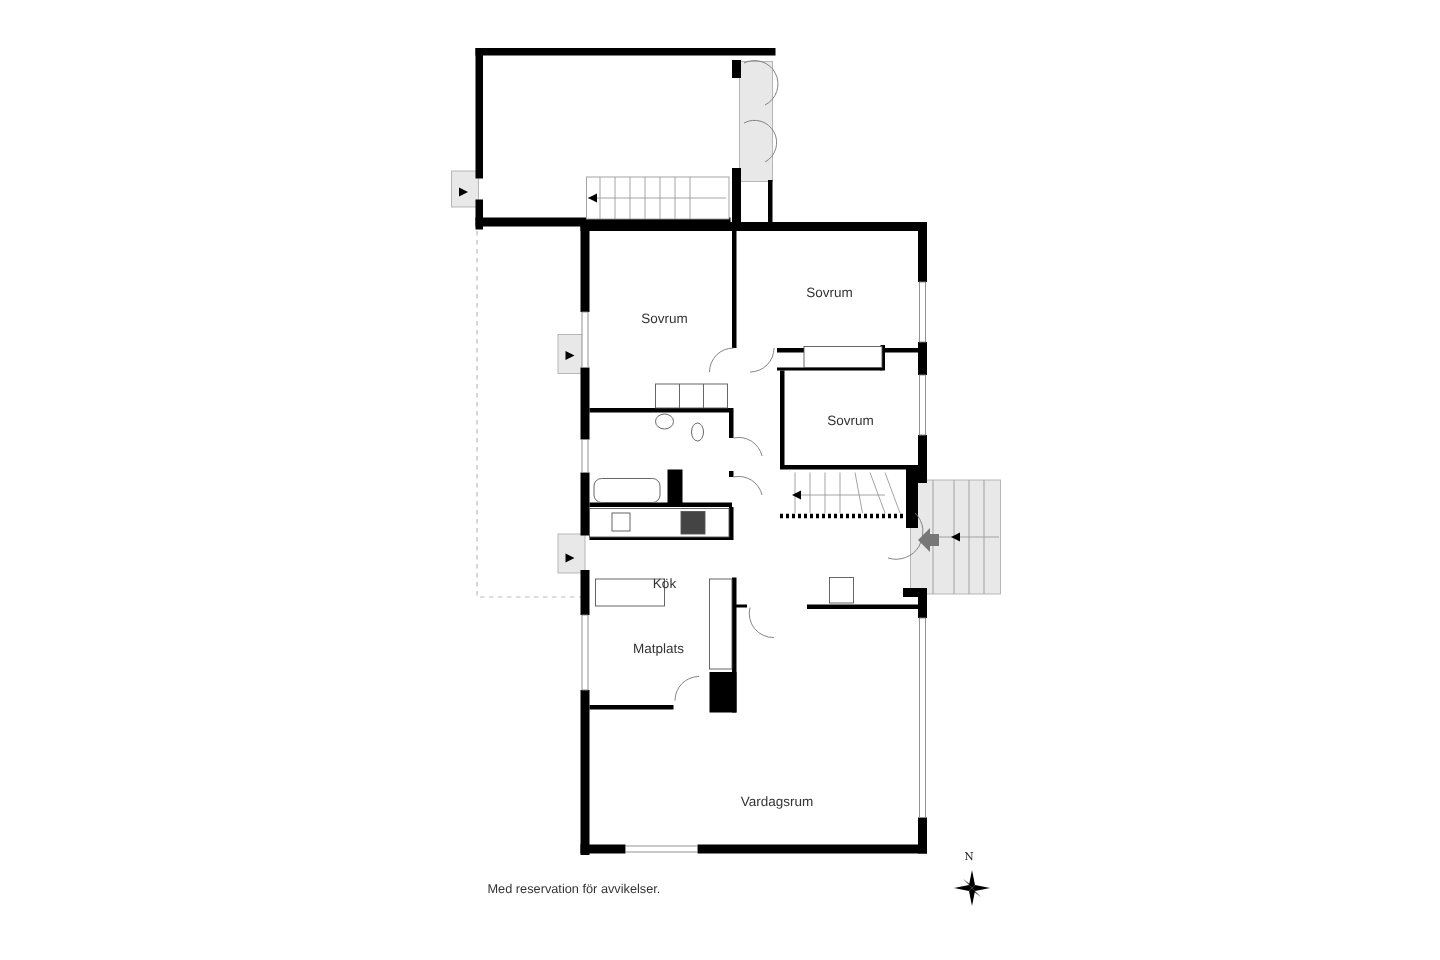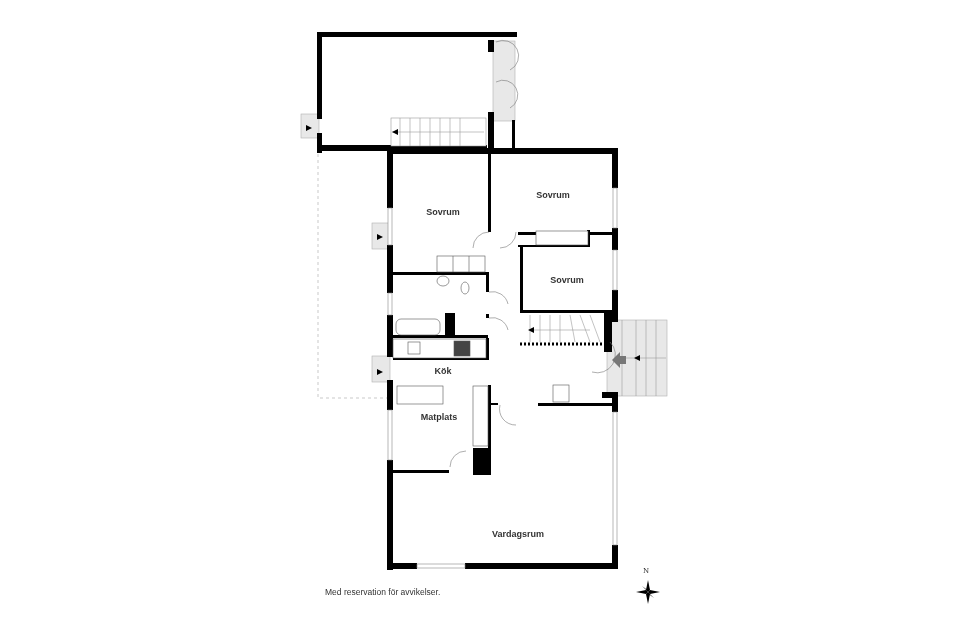--- a/index.html
+++ b/index.html
@@ -1,18 +1,18 @@
 <!DOCTYPE html>
 <html><head>
 <meta charset="utf-8">
 <style>
   html, body { margin: 0; padding: 0; background: #ffffff; }
   body { width: 960px; height: 640px; position: relative; overflow: hidden; font-family: "Liberation Sans", sans-serif; }
   #plan { position: absolute; left: 0; top: 0; width: 960px; height: 640px; }
-  .lbl { position: absolute; font-family: "Liberation Sans", sans-serif; font-size: 9px; color: #333333; white-space: nowrap; transform: translate(-50%, -50%); font-weight: bold; }
+  .lbl { position: absolute; font-family: "Liberation Sans", sans-serif; font-size: 9px; color: #333333; white-space: nowrap; transform: translate(-50%, -50%); }
   .note { position: absolute; left: 297px; top: 587px; font-size: 8.5px; color: #333333; font-family: "Liberation Sans", sans-serif; padding-left: 28px; }
   .north { position: absolute; left: 646px; top: 567px; font-size: 7px; font-family: "DejaVu Serif", serif; color: #222; transform: translateX(-50%); }
 </style>
 </head>
 <body>
 
 <svg id="plan" viewBox="0 0 960 640" xmlns="http://www.w3.org/2000/svg">
 
   <g fill="#e8e8e8" stroke="#b0b0b0" stroke-width="0.6">
     <rect x="493" y="41" width="22" height="80"></rect>
@@ -148,17 +148,17 @@
     <polygon points="-12,0 -2,-2 0,0 -2,2"></polygon>
     <polygon points="12,0 2,-2 0,0 2,2"></polygon>
     <polygon points="-6,-6 -1,-1 1,-1" opacity="0.7"></polygon>
     <polygon points="6,6 1,1 -1,1" opacity="0.7"></polygon>
   </g>
 </svg>
 
 <span class="lbl" style="left:443px;top:212px">Sovrum</span>
 <span class="lbl" style="left:553px;top:195px">Sovrum</span>
 <span class="lbl" style="left:567px;top:280px">Sovrum</span>
-<span class="lbl" style="left:443px;top:371px">Kök</span>
-<span class="lbl" style="left:439px;top:417px">Matplats</span>
+<span class="lbl" style="left:443px;top:389px">Kök</span>
+<span class="lbl" style="left:439px;top:432px">Matplats</span>
 <span class="lbl" style="left:518px;top:534px">Vardagsrum</span>
 <span class="note">Med reservation för avvikelser.</span>
 <span class="north">N</span>
 
 </body></html>

